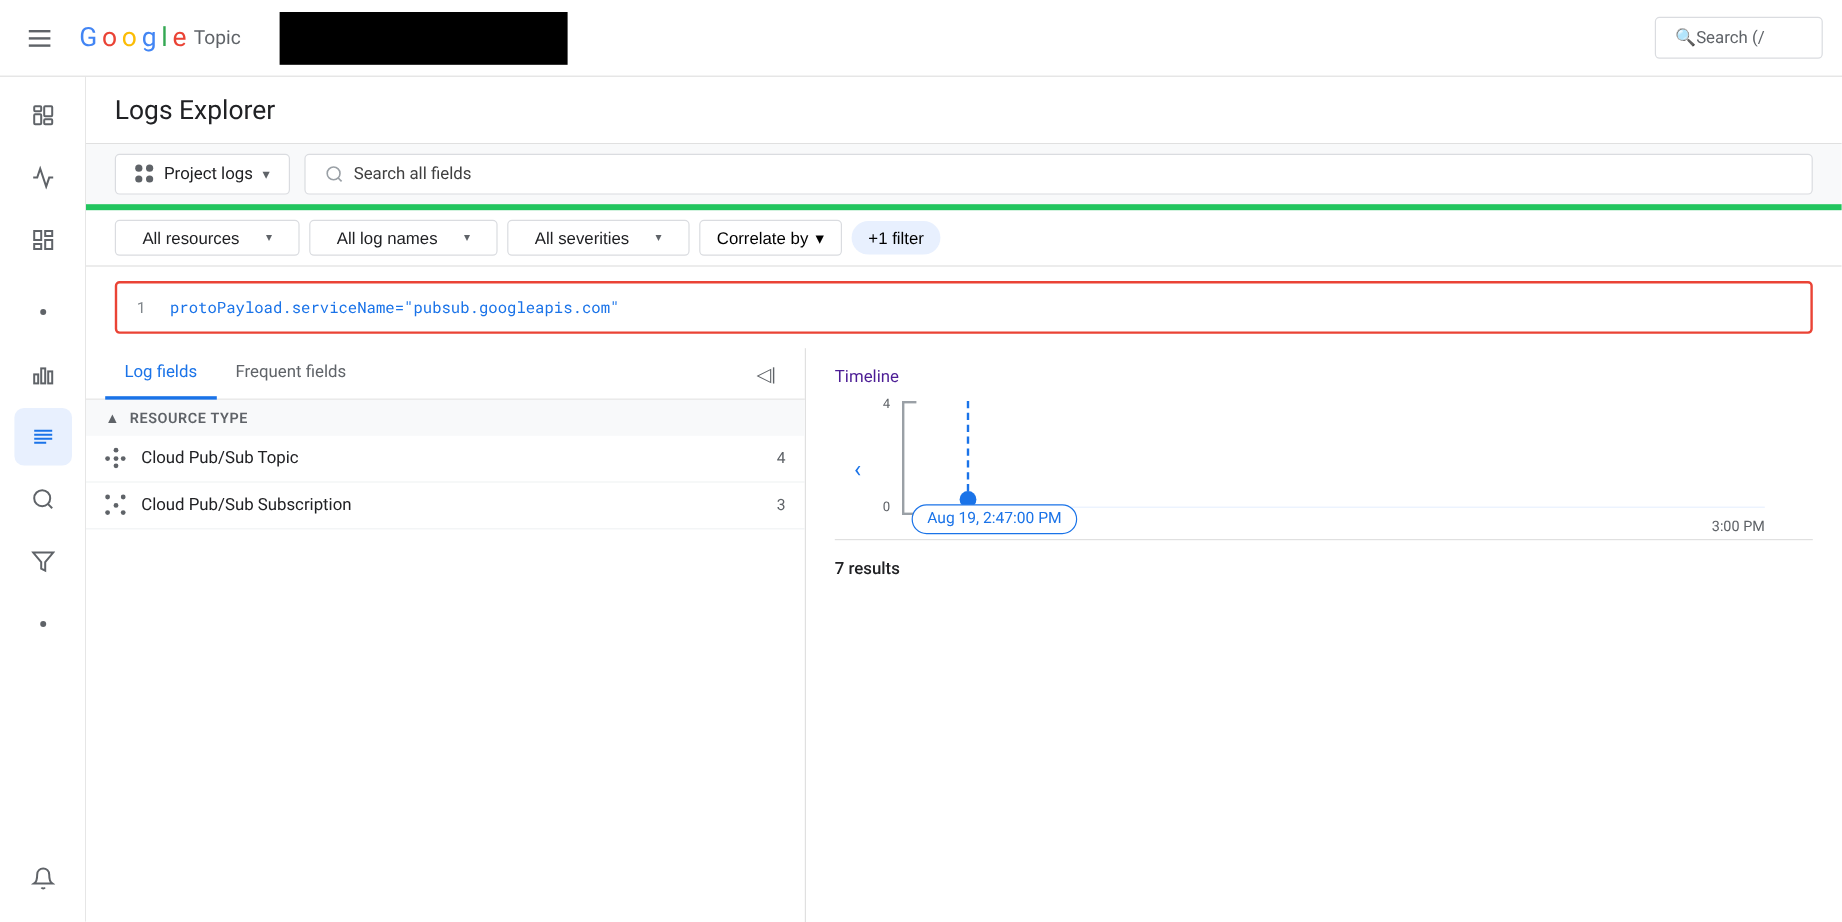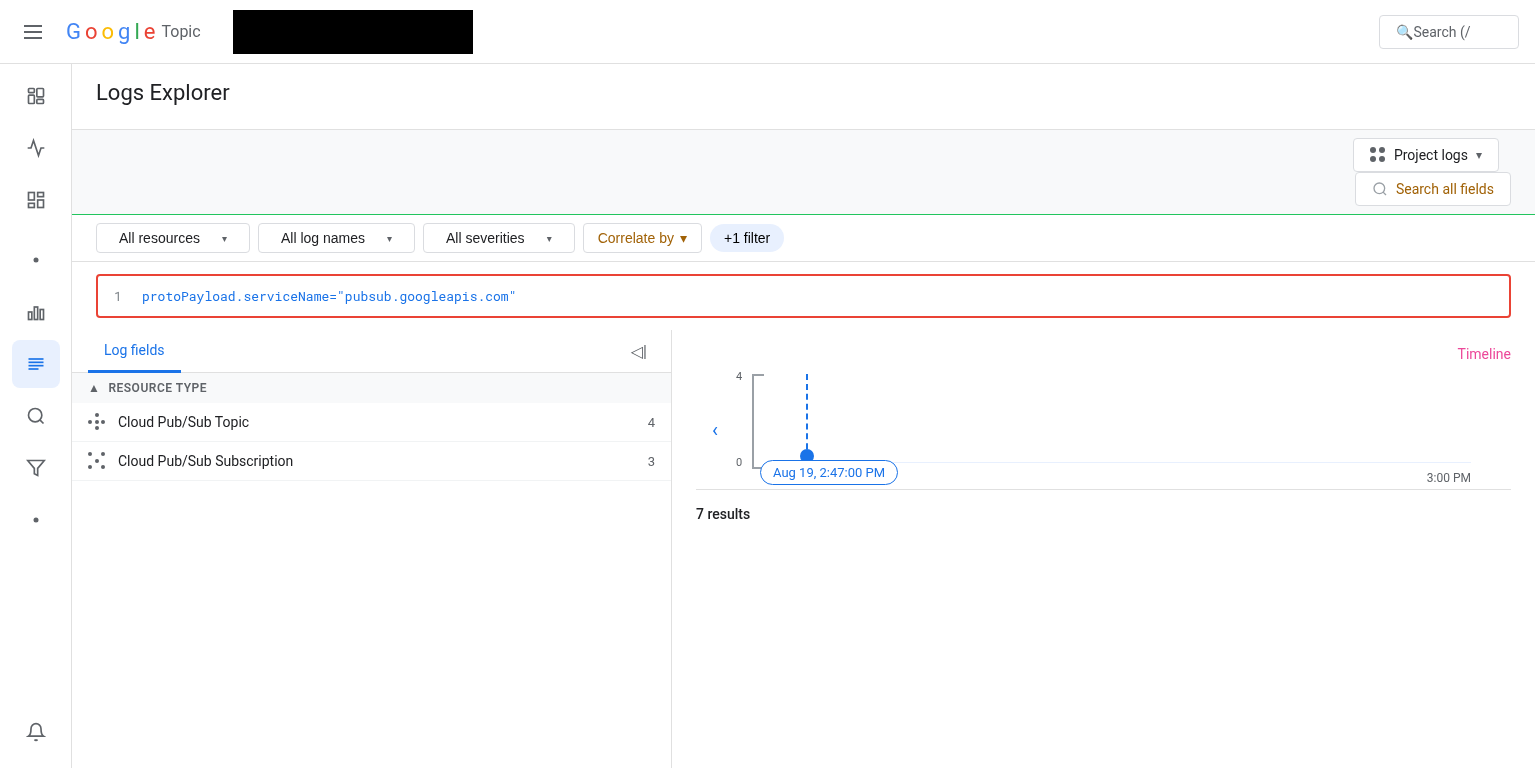--- a/index.html
+++ b/index.html
@@ -116,32 +116,31 @@
     }
 
     .page-header {
       padding: 16px 24px 8px 24px;
       border-bottom: 1px solid #e0e0e0;
     }
     .page-title {
       font-size: 22px;
       font-weight: 400;
       color: #202124;
-      margin-bottom: 16px;
+      margin-bottom: 6px;
     }
 
     
     .filter-bar {
       display: flex;
       align-items: flex-end;
       gap: 0;
       padding: 8px 24px;
-      border-bottom: 1px solid #22c55e;
+      border-bottom: 5px solid #22c55e;
       background: #f8f9fa;
-      flex-direction: column;
     }
     .project-selector {
       display: flex;
       align-items: center;
       gap: 8px;
       padding: 8px 16px;
       border: 1px solid #dadce0;
       border-radius: 4px;
       background: #fff;
       cursor: pointer;
@@ -165,21 +164,21 @@
     .search-all-fields {
       flex: 1;
       display: flex;
       align-items: center;
       gap: 8px;
       padding: 8px 16px;
       border: 1px solid #dadce0;
       border-radius: 4px;
       background: #fff;
       font-size: 14px;
-      color: #a16207;
+      color: #404040;
       cursor: text;
     }
 
     
     .toolbar-row {
       display: flex;
       align-items: center;
       gap: 8px;
       padding: 8px 24px;
       border-bottom: 1px solid #e0e0e0;
@@ -202,21 +201,21 @@
     }
     .correlate-btn {
       display: flex;
       align-items: center;
       gap: 6px;
       padding: 6px 14px;
       border: 1px solid #dadce0;
       border-radius: 4px;
       background: #fff;
       font-size: 14px;
-      color: #a16207;
+      color: #000000;
       cursor: pointer;
     }
     .filter-chip {
       padding: 6px 14px;
       border: none;
       border-radius: 20px;
       background: #e8f0fe;
       font-size: 14px;
       color: #000000;
       cursor: pointer;
@@ -327,23 +326,22 @@
 
     
     .right-panel {
       flex: 1;
       display: flex;
       flex-direction: column;
       padding: 16px 24px;
     }
     .timeline-label {
       font-size: 14px;
-      color: #ec4899;
+      color: #4c1d95;
       margin-bottom: 8px;
-      text-align: right;
     }
     .timeline-area {
       position: relative;
       height: 120px;
       border-bottom: 1px solid #e0e0e0;
     }
     .timeline-y-axis {
       position: absolute;
       left: 40px;
       top: 0;
@@ -586,20 +584,23 @@
       <span>protoPayload.serviceName</span><span>=</span><span>"pubsub.googleapis.com"</span>
     </span>
   </div>
 
   <div class="bottom-panel">
 
     <div class="left-panel">
       <div class="tabs-row">
         <div class="tab active">
           <span>Log fields</span>
+        </div>
+        <div class="tab">
+          <span>Frequent fields</span>
         </div>
         <div class="collapse-btn">◁|</div>
       </div>
       <div class="resource-type-header">
         <span>▲</span>
         <span>RESOURCE TYPE</span>
       </div>
       <div class="resource-item">
         <div class="pubsub-icon">
           <span class="empty"></span>

